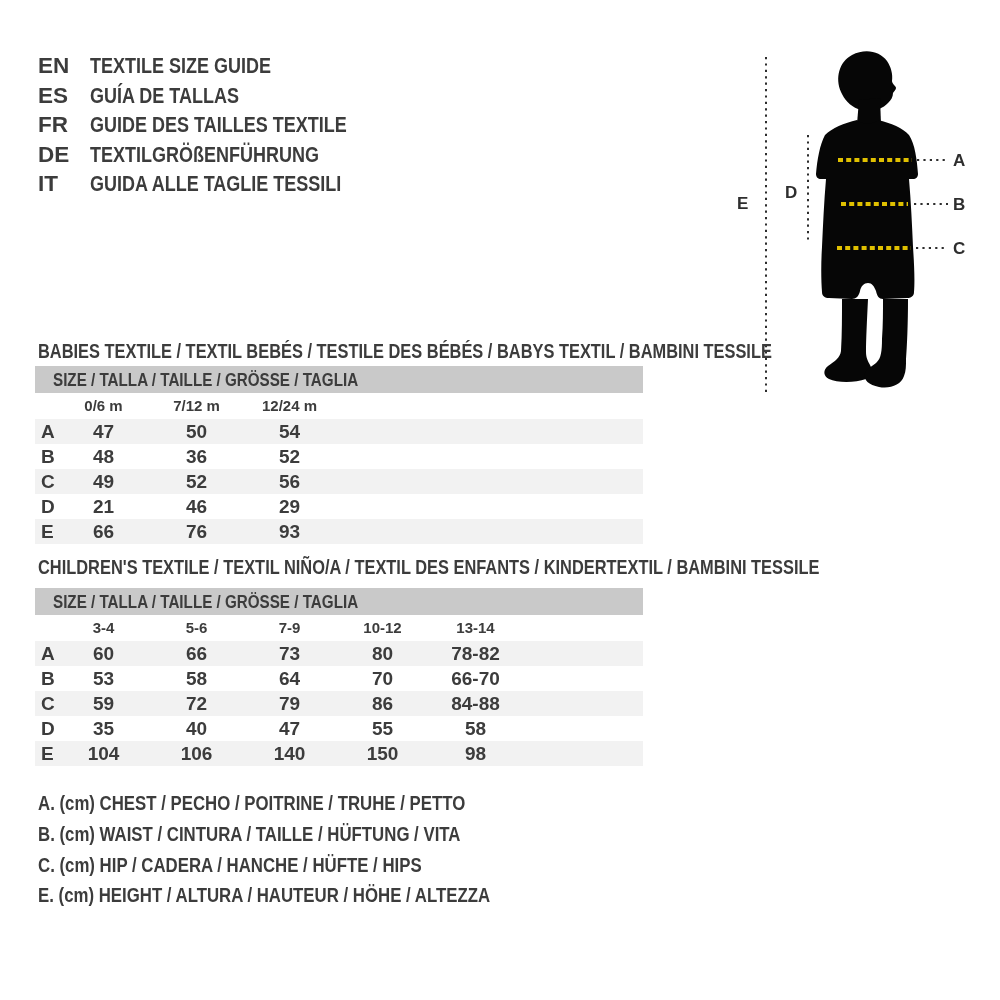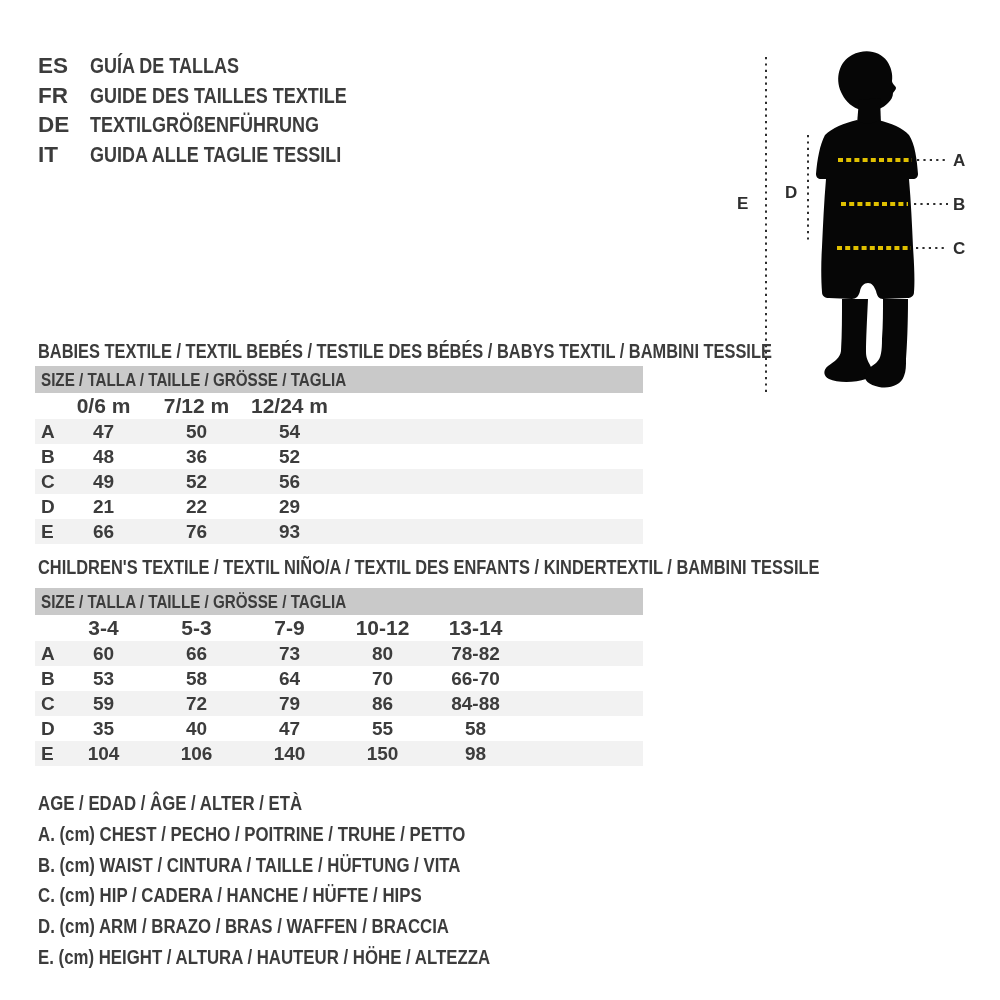--- a/index.html
+++ b/index.html
@@ -26,36 +26,40 @@
 
   
   .section-title { position: absolute; left: 38px; font-size: 20.5px; line-height: 22px; }
   .babies-title   { top: 340px; }
   .children-title { top: 556px; }
 
   
   .table { position: absolute; left: 35px; width: 608px; }
   .babies-table   { top: 366px; }
   .children-table { top: 588px; }
-  .size-bar { height: 27px; background: #c9c9c9; line-height: 27px; padding-left: 6px; font-size: 19px; }
+  .size-bar { height: 27px; background: #c9c9c9; line-height: 27px; padding-left: 18px; font-size: 19px; }
   .trow { display: flex; height: 25px; line-height: 25px; font-size: 19px; }
-  .trow.cols { height: 26px; line-height: 26px; font-size: 21px; }
+  .trow.cols { height: 26px; line-height: 26px; font-size: 15px; }
   .trow.stripe { background: #f2f2f2; }
   .rlabel { flex: 0 0 22px; padding-left: 6px; }
   .cell { flex: 0 0 93px; text-align: center; }
 
   
   .legend { position: absolute; left: 38px; top: 788px; font-size: 21px; line-height: 30.8px; }
 </style>
 </head>
 <body>
 
 <div class="canvas">
 
   <div class="langs">
+    <div class="lang-row">
+      <span class="lang-code">EN</span>
+      <span class="cond">TEXTILE SIZE GUIDE</span>
+    </div>
     <div class="lang-row">
       <span class="lang-code">ES</span>
       <span class="cond">GUÍA DE TALLAS</span>
     </div>
     <div class="lang-row">
       <span class="lang-code">FR</span>
       <span class="cond">GUIDE DES TAILLES TEXTILE</span>
     </div>
     <div class="lang-row">
       <span class="lang-code">DE</span>
@@ -123,42 +127,42 @@
     </div>
     <div class="trow stripe">
       <span class="rlabel">C</span>
       <span class="cell">49</span>
       <span class="cell">52</span>
       <span class="cell">56</span>
     </div>
     <div class="trow">
       <span class="rlabel">D</span>
       <span class="cell">21</span>
-      <span class="cell">22</span>
+      <span class="cell">46</span>
       <span class="cell">29</span>
     </div>
     <div class="trow stripe">
       <span class="rlabel">E</span>
       <span class="cell">66</span>
       <span class="cell">76</span>
       <span class="cell">93</span>
     </div>
   </div>
 
   <div class="section-title children-title">
     <span class="cond">CHILDREN'S TEXTILE / TEXTIL NIÑO/A / TEXTIL DES ENFANTS / KINDERTEXTIL / BAMBINI TESSILE</span>
   </div>
   <div class="table children-table">
     <div class="size-bar">
       <span class="cond">SIZE / TALLA / TAILLE / GRÖSSE / TAGLIA</span>
     </div>
     <div class="trow cols">
       <span class="rlabel"></span>
       <span class="cell">3-4</span>
-      <span class="cell">5-3</span>
+      <span class="cell">5-6</span>
       <span class="cell">7-9</span>
       <span class="cell">10-12</span>
       <span class="cell">13-14</span>
     </div>
     <div class="trow stripe">
       <span class="rlabel">A</span>
       <span class="cell">60</span>
       <span class="cell">66</span>
       <span class="cell">73</span>
       <span class="cell">80</span>
@@ -192,21 +196,19 @@
       <span class="rlabel">E</span>
       <span class="cell">104</span>
       <span class="cell">106</span>
       <span class="cell">140</span>
       <span class="cell">150</span>
       <span class="cell">98</span>
     </div>
   </div>
 
   <div class="legend">
-    <div><span class="cond">AGE / EDAD / ÂGE / ALTER / ETÀ</span></div>
     <div><span class="cond">A. (cm) CHEST / PECHO / POITRINE / TRUHE / PETTO</span></div>
     <div><span class="cond">B. (cm) WAIST / CINTURA / TAILLE / HÜFTUNG / VITA</span></div>
     <div><span class="cond">C. (cm) HIP / CADERA / HANCHE / HÜFTE / HIPS</span></div>
-    <div><span class="cond">D. (cm) ARM / BRAZO / BRAS / WAFFEN / BRACCIA</span></div>
     <div><span class="cond">E. (cm) HEIGHT / ALTURA / HAUTEUR / HÖHE / ALTEZZA</span></div>
   </div>
 
 </div>
 
 </body></html>

